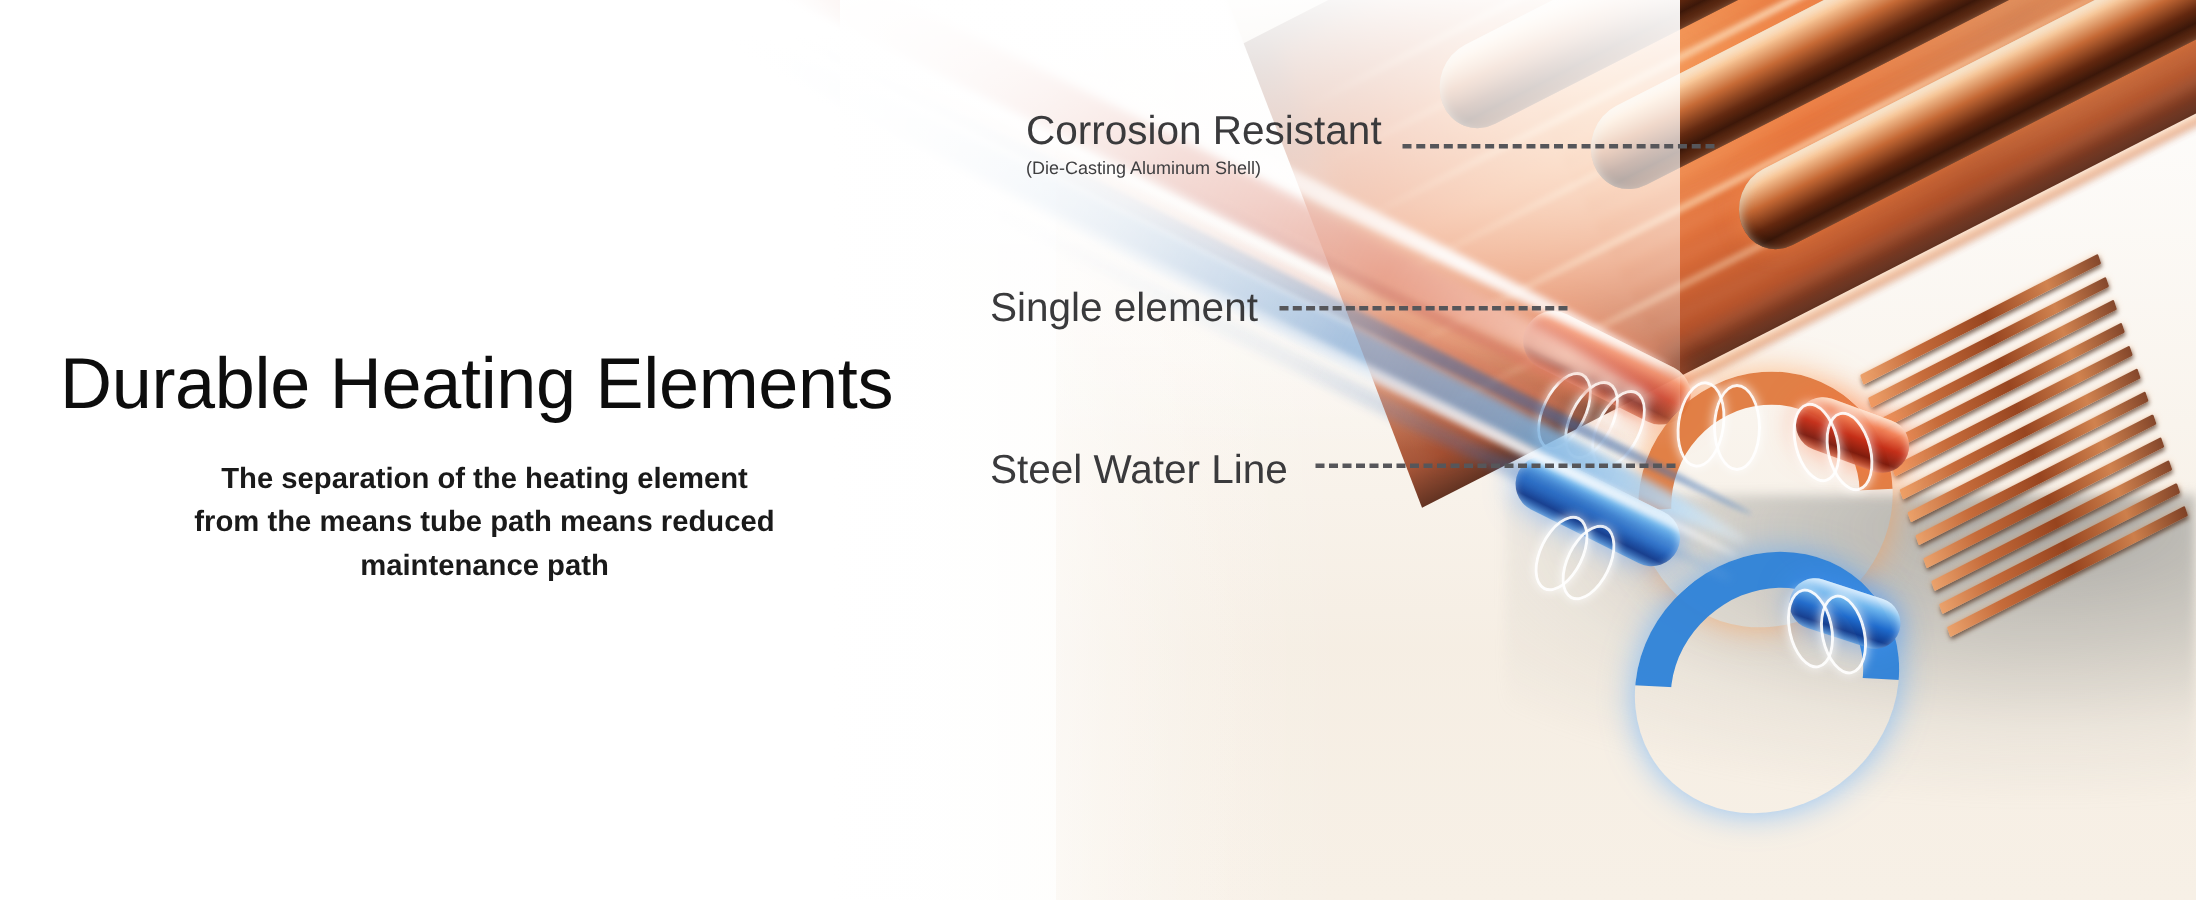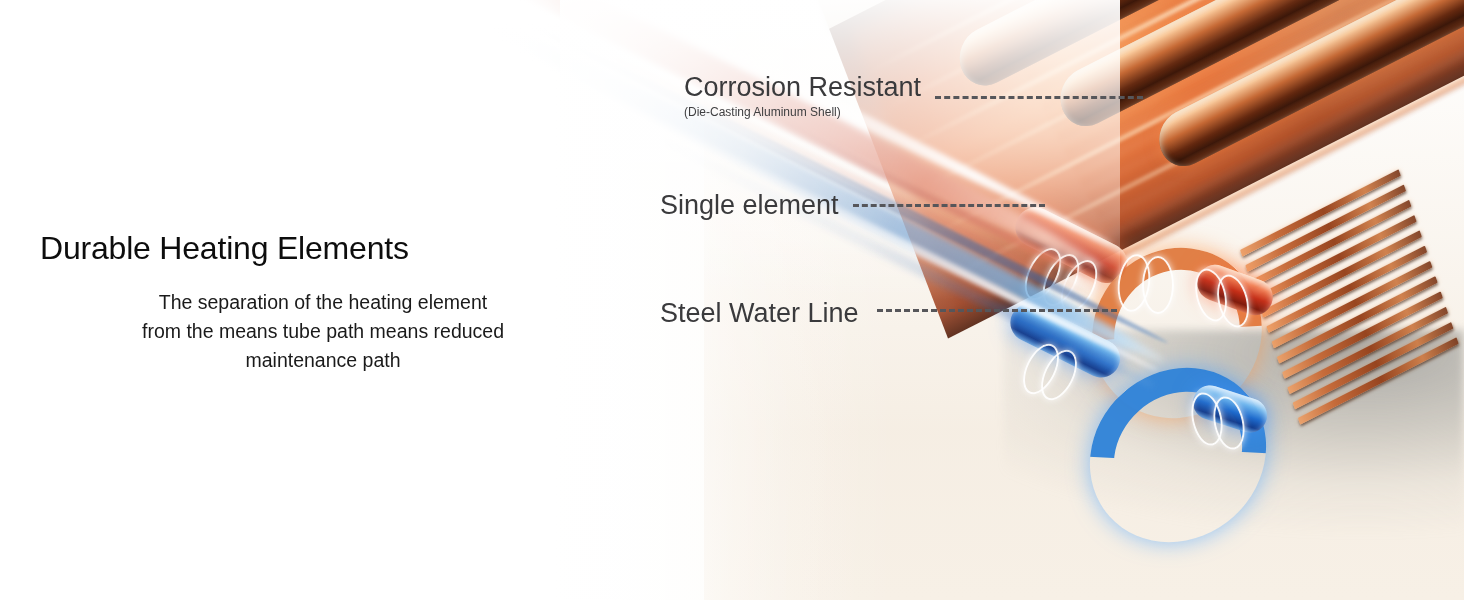--- a/index.html
+++ b/index.html
@@ -354,32 +354,32 @@
   }
 
   
   .left-text {
     position: absolute;
     left: 40px; top: 232px;
     width: 566px;
     z-index: 40;
   }
   .headline {
-    font-size: 32px;
+    font-size: 48px;
     font-weight: 400;
     color: #0d0d0d;
     letter-spacing: -0.2px;
     line-height: 1.06;
     white-space: nowrap;
     font-stretch: condensed;
   }
   .subcopy {
     margin-top: 22px;
     font-size: 19.5px;
-    font-weight: 400;
+    font-weight: 700;
     color: #1a1a1a;
     line-height: 1.5;
     text-align: center;
     padding: 0 44px;
   }
 
   
   .callout {
     position: absolute;
     z-index: 45;

